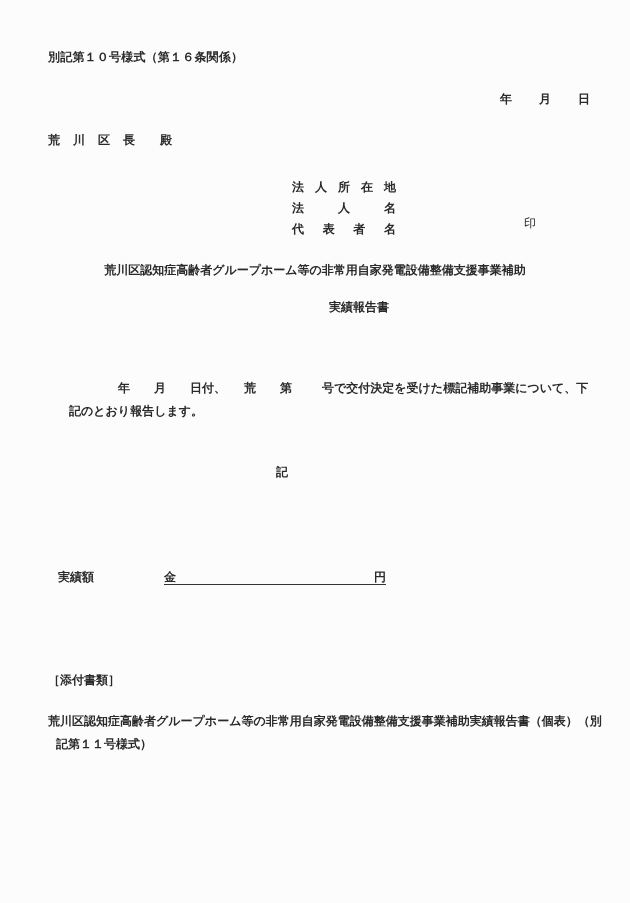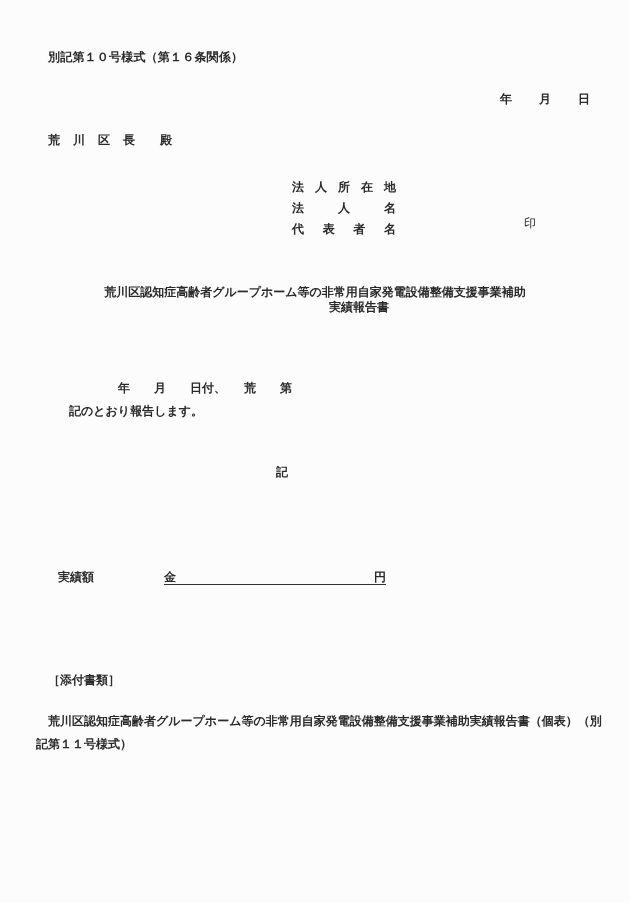--- a/index.html
+++ b/index.html
@@ -26,40 +26,40 @@
     .addressee { left: 48px; top: 134px; display: flex; }
     .addressee span { display: inline-block; }
     .addressee .ch { margin-right: 13px; }
     .addressee .dono { margin-left: 12px; }
 
     .applicant { left: 292px; top: 176px; }
     .applicant-row { display: flex; height: 21px; align-items: center; }
     .applicant-label { width: 104px; display: flex; justify-content: space-between; }
     .seal { position: absolute; left: 524px; top: 217px; }
 
-    .title-line1 { left: 0; width: 630px; text-align: center; top: 286px; font-size: 12px; }
+    .title-line1 { left: 0; width: 630px; text-align: center; top: 264px; font-size: 12px; }
     .title-line2 { left: 0; width: 630px; text-align: center; top: 301px; font-size: 12px; padding-left: 44px; }
 
     .body-line1 { left: 118px; top: 382px; display: flex; }
     .body-line1 span { display: inline-block; }
     .body-line2 { left: 69px; top: 405px; }
 
     .ki { left: 276px; top: 466px; }
 
     .amount-label { left: 58px; top: 571px; }
     .amount-field {
       left: 164px; top: 569px; width: 222px; height: 14px;
       border-bottom: 1px solid #333;
       display: flex; justify-content: space-between; align-items: flex-end;
       padding-bottom: 1px;
     }
 
     .attach-heading { left: 48px; top: 674px; }
     .attach-line1 { left: 48px; top: 715px; text-align: right; }
-    .attach-line2 { left: 36px; top: 738px; }
+    .attach-line2 { left: 56px; top: 738px; }
   </style>
 </head>
 <body>
 
 <div class="abs form-number">別記第１０号様式（第１６条関係）</div>
 
 <div class="abs date-row">
   <span>年</span>
   <span>月</span>
   <span>日</span>
@@ -108,20 +108,21 @@
   <span>年</span>
   <span style="width:24px"></span>
   <span>月</span>
   <span style="width:24px"></span>
   <span>日付、</span>
   <span style="width:18px"></span>
   <span>荒</span>
   <span style="width:24px"></span>
   <span>第</span>
   <span style="width:30px"></span>
+  <span>号で交付決定を受けた標記補助事業について、下</span>
 </div>
 <div class="abs body-line2">記のとおり報告します。</div>
 
 <div class="abs ki">記</div>
 
 <div class="abs amount-label">実績額</div>
 <div class="abs amount-field">
   <span>金</span>
   <span></span>
   <span>円</span>

